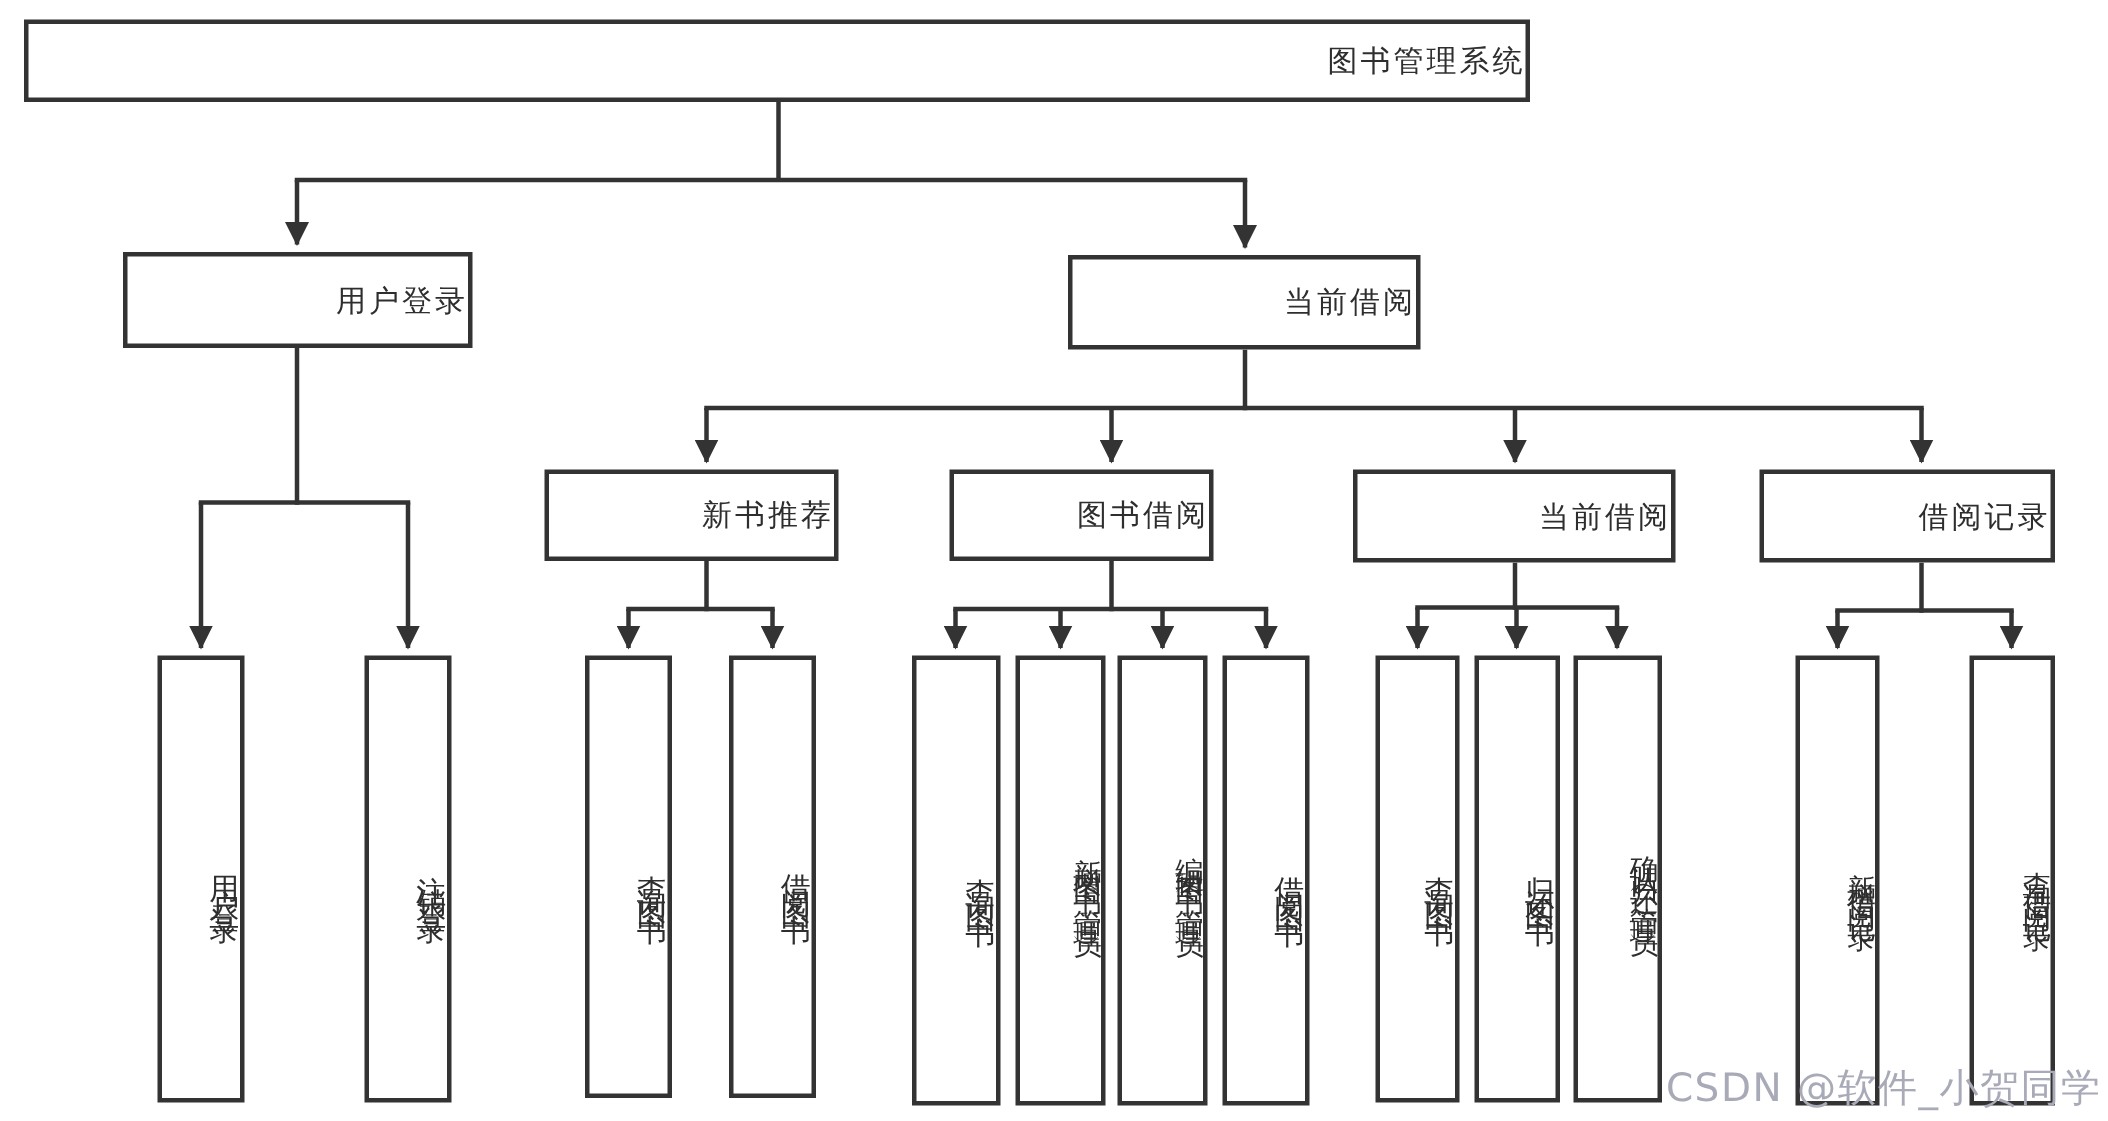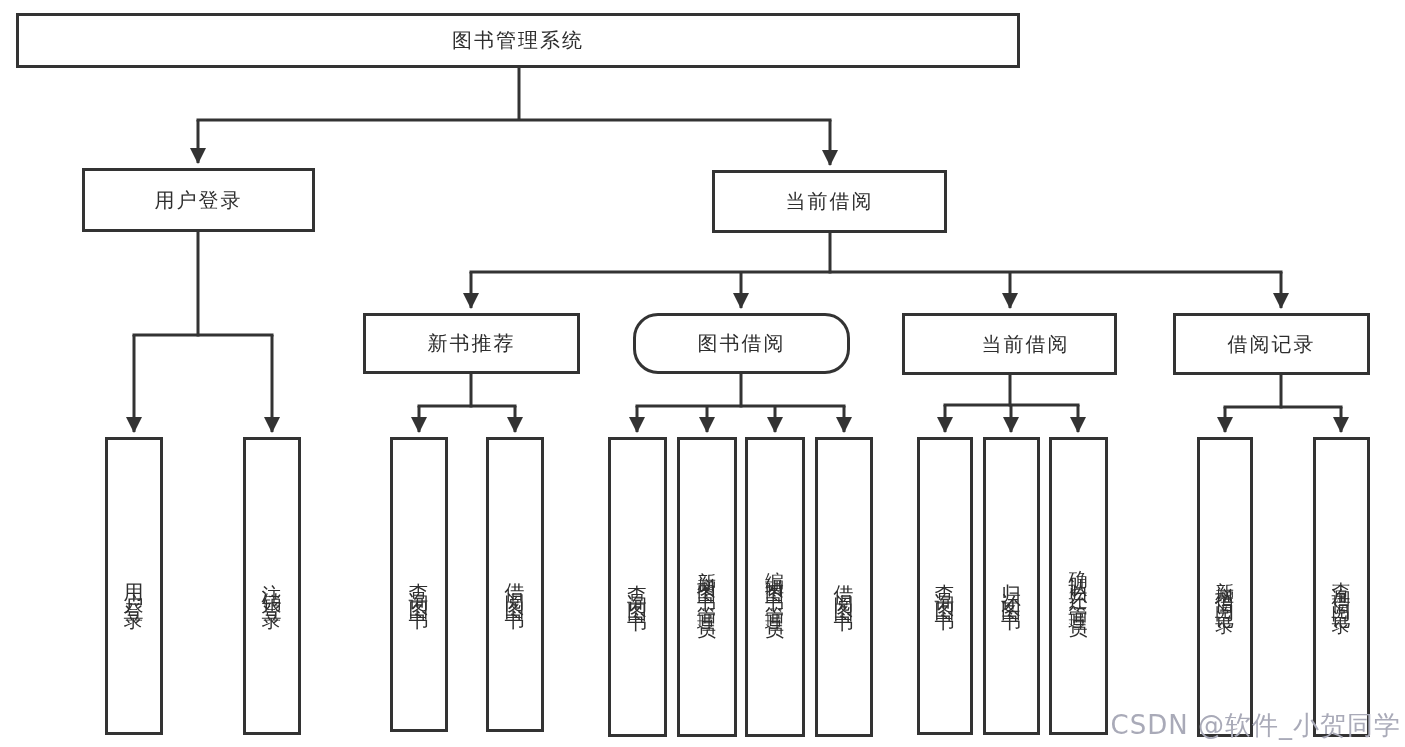--- a/index.html
+++ b/index.html
@@ -12,21 +12,21 @@
   html,body{background:var(--bg);}
   body{
     font-family:"DejaVu Sans","Liberation Sans",sans-serif;
     width:1405px;height:747px;position:relative;overflow:hidden;
   }
   .stage{position:absolute;left:0;top:0;width:1405px;height:747px;}
   svg.wires{position:absolute;left:0;top:0;z-index:1;}
   .node{
     position:absolute;z-index:2;
     background:#fff;border:3px solid var(--line);
-    display:flex;align-items:center;justify-content:center;
+    display:flex;align-items:center;justify-content:flex-end;
     color:var(--text);
   }
   .h-node{font-size:20px;letter-spacing:2px;}
   .v-node span{
     writing-mode:vertical-rl;text-orientation:mixed;
     font-size:20px;letter-spacing:9px;line-height:1;
     white-space:nowrap;color:var(--text);
   }
   .v-node.long span{letter-spacing:7px;font-size:19px;}
   .watermark{
@@ -93,24 +93,24 @@
     <span>图书管理系统</span>
   </div>
 
   <div class="node h-node" style="left:82px;top:168px;width:233px;height:64px;">
     <span>用户登录</span>
   </div>
   <div class="node h-node" style="left:712px;top:170px;width:235px;height:63px;">
     <span>当前借阅</span>
   </div>
 
-  <div class="node h-node" style="left:363px;top:313px;width:217px;height:61px;">
+  <div class="node h-node" style="left:363px;top:313px;width:196px;height:61px;">
     <span>新书推荐</span>
   </div>
-  <div class="node h-node" style="left:633px;top:313px;width:217px;height:61px;border-radius:25px;">
+  <div class="node h-node" style="left:633px;top:313px;width:176px;height:61px;">
     <span>图书借阅</span>
   </div>
   <div class="node h-node" style="left:902px;top:313px;width:215px;height:62px;padding-left:32px;">
     <span>当前借阅</span>
   </div>
   <div class="node h-node" style="left:1173px;top:313px;width:197px;height:62px;">
     <span>借阅记录</span>
   </div>
 
   <div class="node v-node" style="left:105px;top:437px;width:58px;height:298px;">

